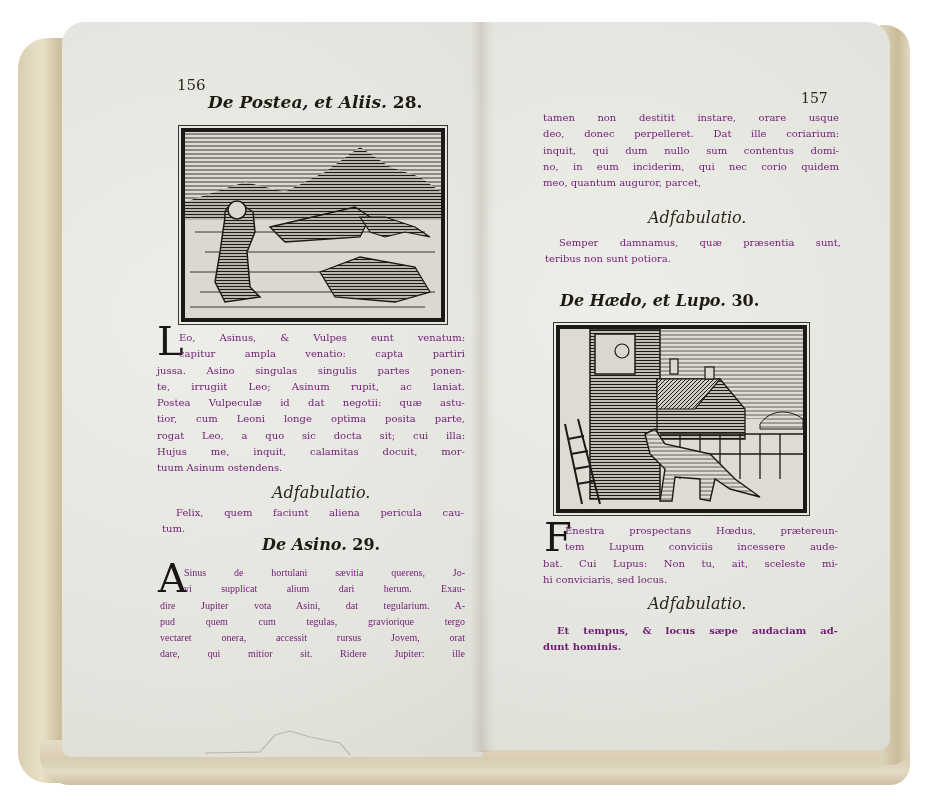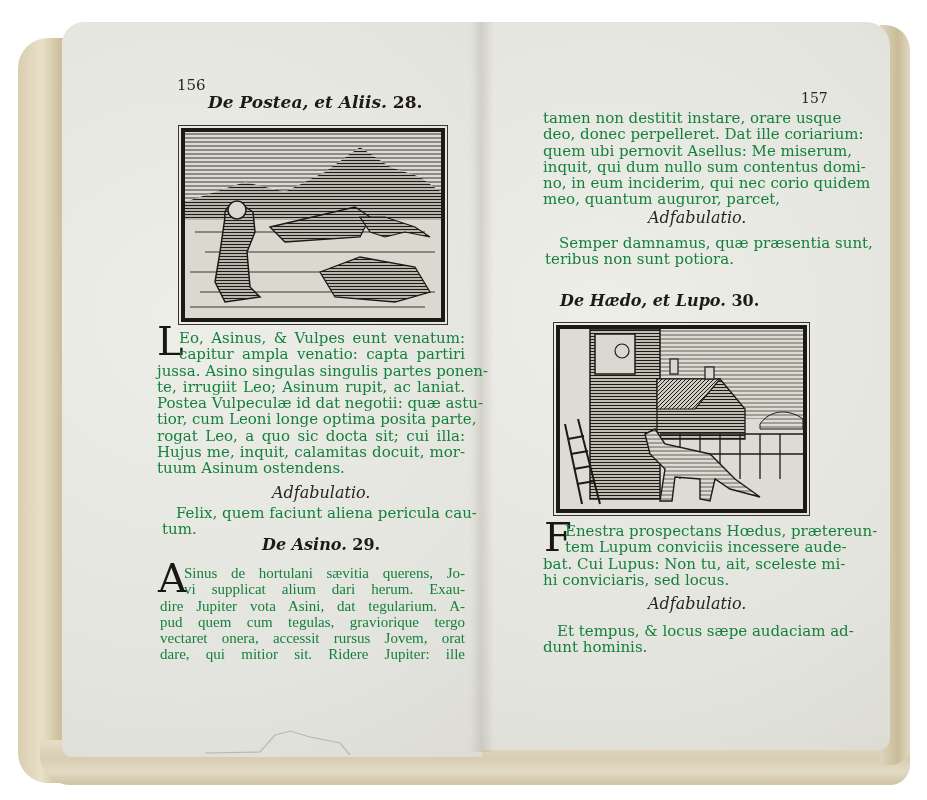--- a/index.html
+++ b/index.html
@@ -40,21 +40,21 @@
       position: absolute; font-size: 17px; color: #1e1a14; font-style: italic; font-weight: bold;
       white-space: nowrap;
     }
     .heading .num { font-style: normal; }
     .woodcut {
       position: absolute; border: 4px solid #1c1a17; outline: 1px solid #3a342b; outline-offset: 2px;
       background: #d9d7cf; overflow: hidden;
     }
     .woodcut svg { display: block; width: 100%; height: 100%; }
     .text {
-      position: absolute; font-size: 15px; line-height: 16.3px; color: #15803d;
+      position: absolute; font-size: 10px; line-height: 16.3px; color: #701a75;
       text-align: justify; text-align-last: auto;
     }
     .text .line { display: block; white-space: nowrap; text-align: justify; text-align-last: justify; }
     .text .line.last { text-align-last: left; }
     .text .line.indent { padding-left: 14px; }
     .dropcap {
       position: absolute; font-size: 40px; line-height: 36px; color: #1a1712; font-weight: normal;
     }
     .moral-title {
       position: absolute; font-size: 16px; font-style: italic; color: #2a251e; white-space: nowrap;
@@ -151,21 +151,20 @@
     <span class="line">pud quem cum tegulas, graviorique tergo</span>
     <span class="line">vectaret onera, accessit rursus Jovem, orat</span>
     <span class="line">dare, qui mitior sit. Ridere Jupiter: ille</span>
   </div>
 
   <span class="page-number" style="left:801px;top:90px;font-size:14px;">157</span>
 
   <div class="text" style="left:543px;top:110px;width:296px;">
     <span class="line">tamen non destitit instare, orare usque</span>
     <span class="line">deo, donec perpelleret. Dat ille coriarium:</span>
-    <span class="line">quem ubi pernovit Asellus: Me miserum,</span>
     <span class="line">inquit, qui dum nullo sum contentus domi-</span>
     <span class="line">no, in eum inciderim, qui nec corio quidem</span>
     <span class="line last">meo, quantum auguror, parcet,</span>
   </div>
 
   <span class="moral-title" style="left:648px;top:208px;">Adfabulatio.</span>
   <div class="text" style="left:545px;top:235px;width:296px;">
     <span class="line indent">Semper damnamus, quæ præsentia sunt,</span>
     <span class="line last">teribus non sunt potiora.</span>
   </div>
@@ -230,17 +229,17 @@
 
   <span class="dropcap" style="left:544px;top:519px;">F</span>
   <div class="text" style="left:543px;top:523px;width:295px;">
     <span class="line" style="padding-left:22px;">Enestra prospectans Hœdus, prætereun-</span>
     <span class="line" style="padding-left:22px;">tem Lupum conviciis incessere aude-</span>
     <span class="line">bat. Cui Lupus: Non tu, ait, sceleste mi-</span>
     <span class="line last">hi conviciaris, sed locus.</span>
   </div>
 
   <span class="moral-title" style="left:648px;top:594px;">Adfabulatio.</span>
-  <div class="text" style="left:543px;top:623px;width:295px;">
+  <div class="text" style="left:543px;top:623px;width:295px;font-weight:bold;">
     <span class="line indent">Et tempus, &amp; locus sæpe audaciam ad-</span>
     <span class="line last">dunt hominis.</span>
   </div>
 </div>
 
 </body></html>

